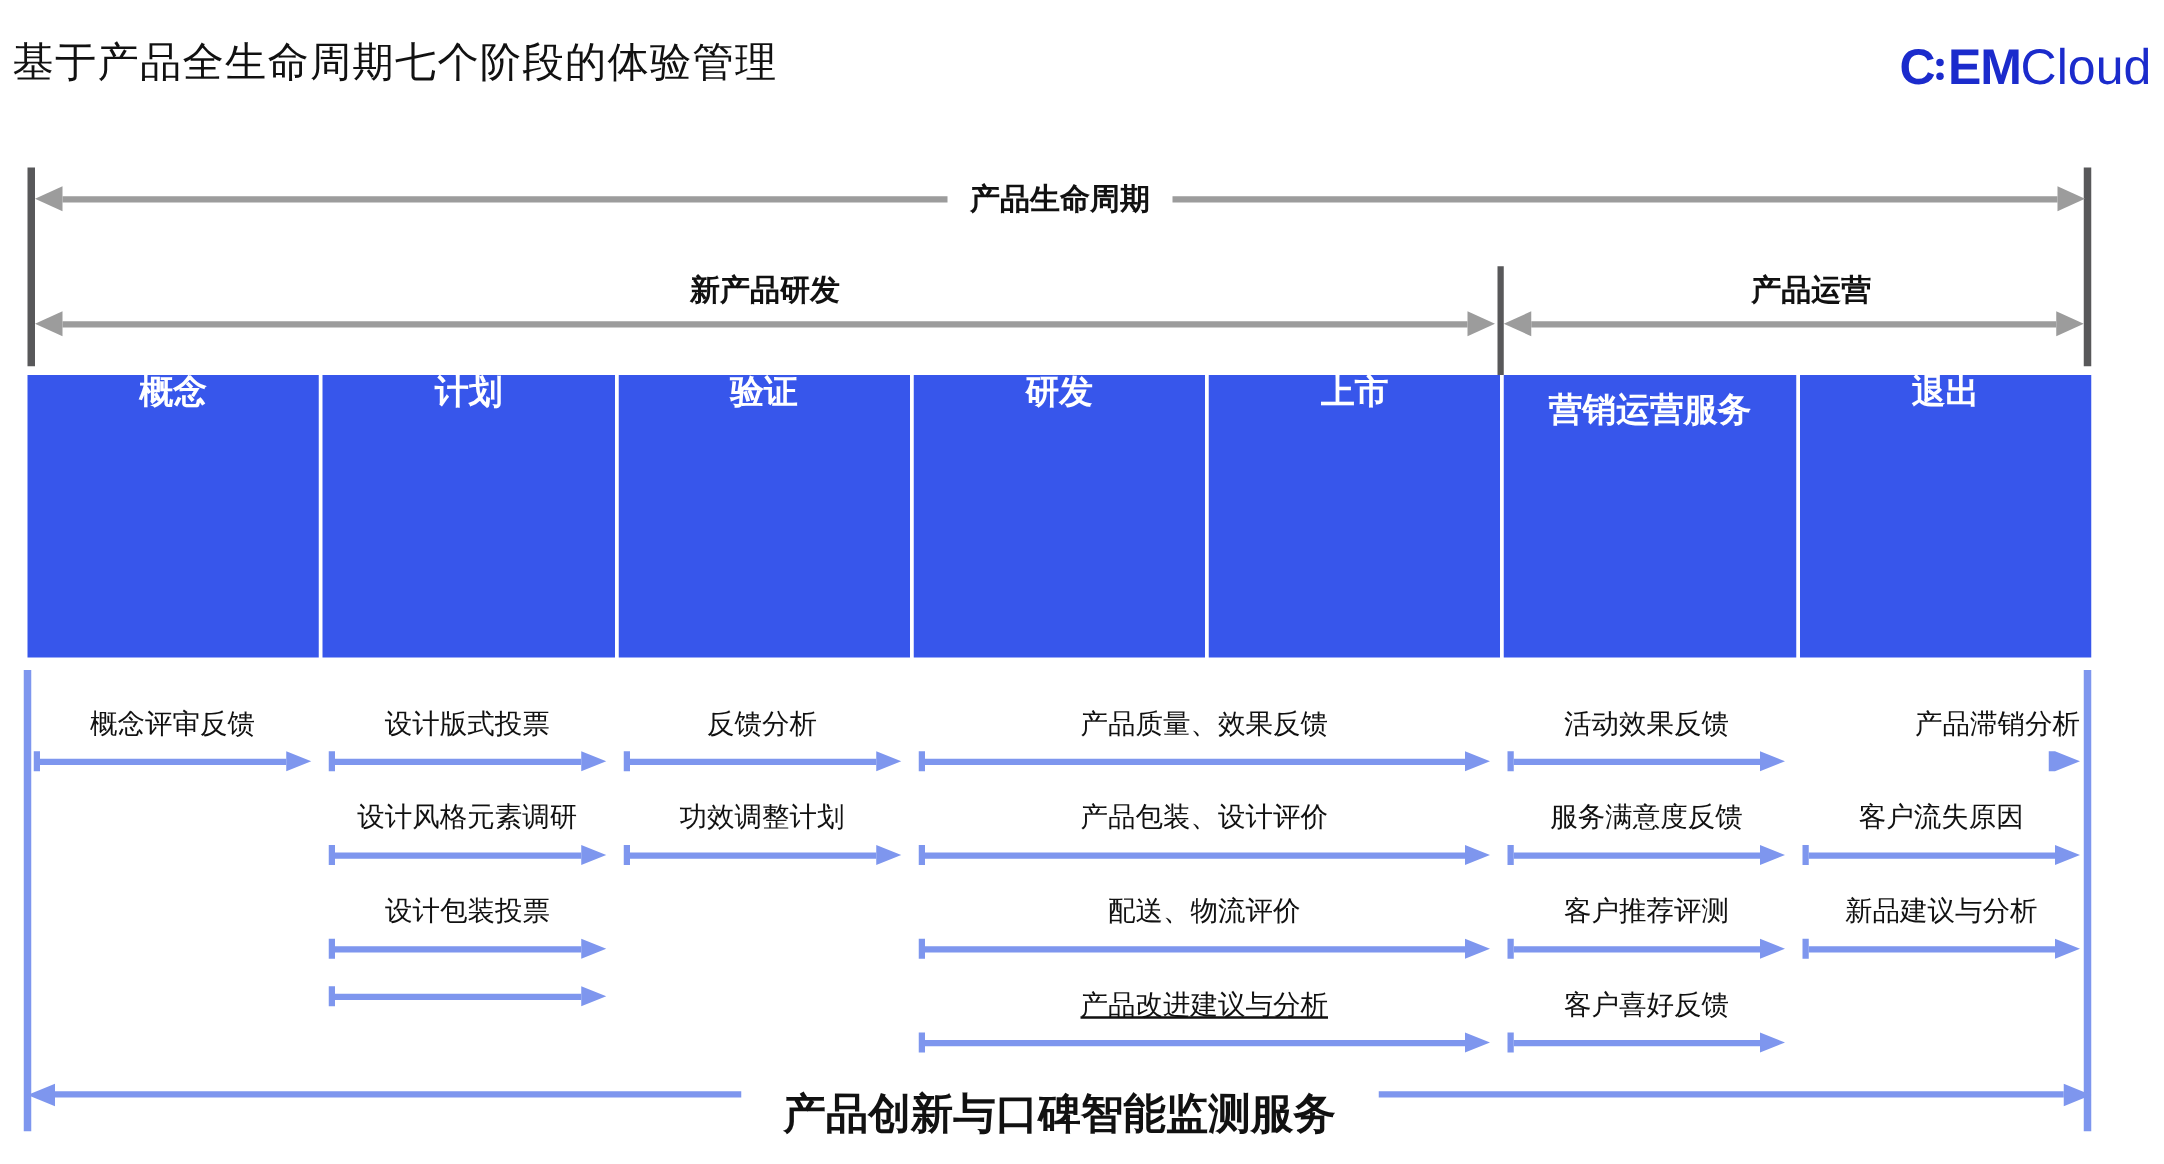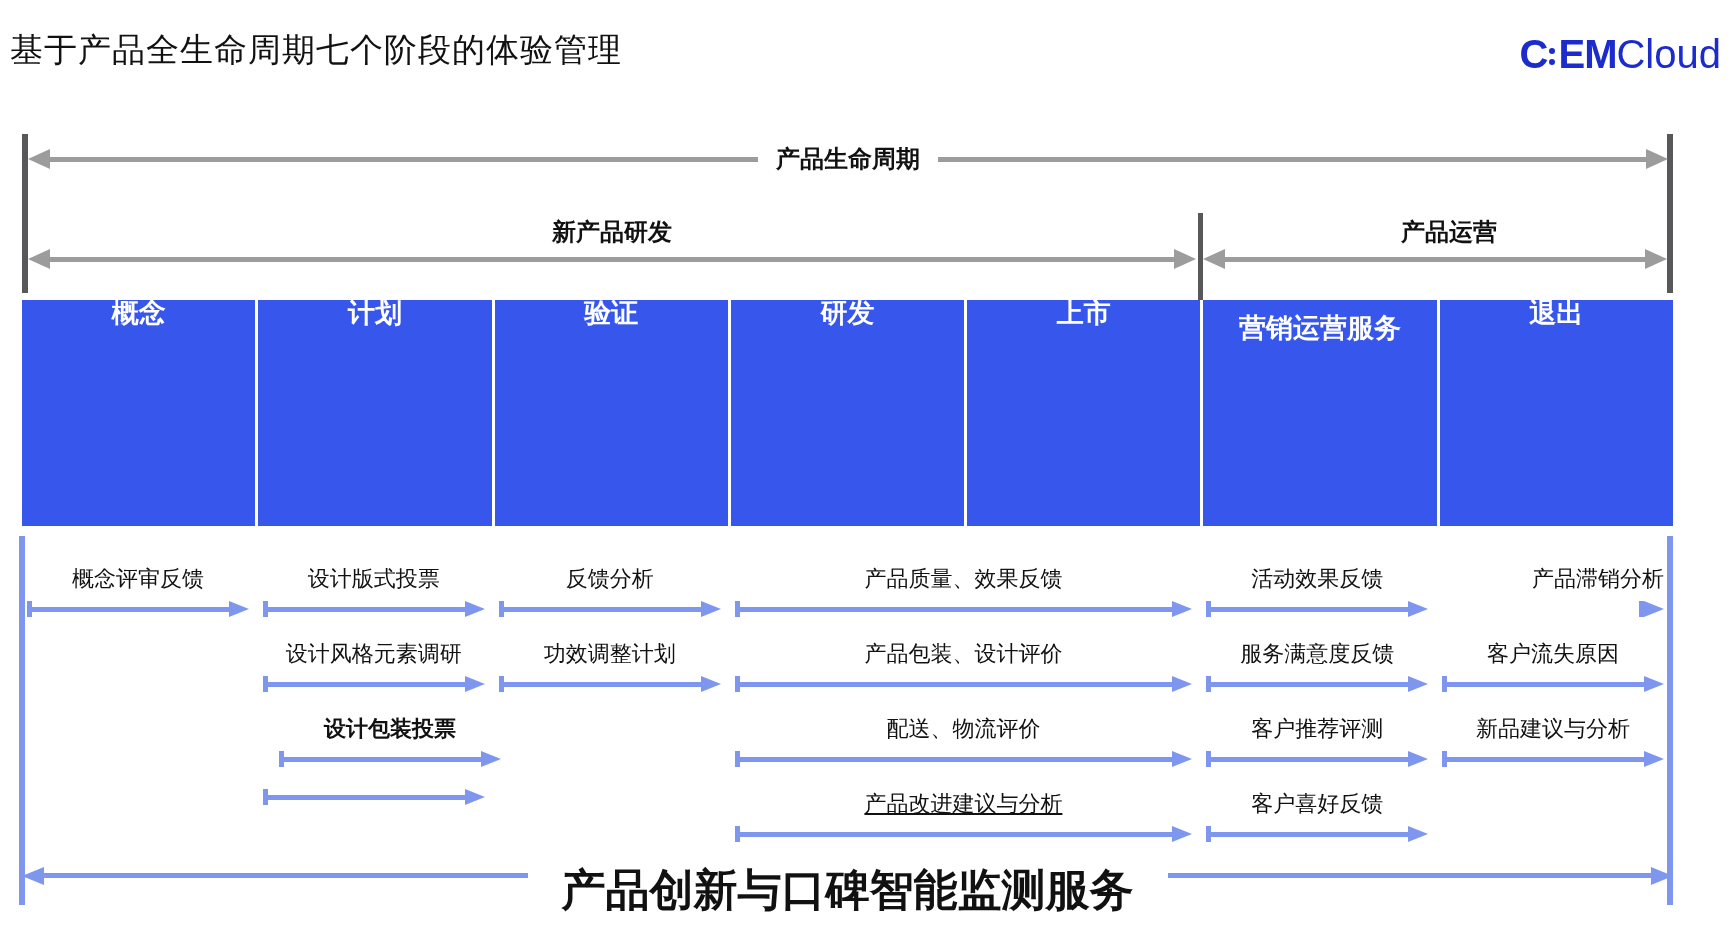--- a/index.html
+++ b/index.html
@@ -55,21 +55,21 @@
   .fb-arrow{display:flex;align-items:center;height:16px;}
   .fb-arrow .tick{width:5px;height:16px;background:var(--peri);}
   .fb-arrow .shaft{flex:1;height:5px;background:var(--peri);}
   .fb-arrow .head{width:0;height:0;border-left:20px solid var(--peri);border-top:8px solid transparent;border-bottom:8px solid transparent;}
 
   
   .bottom-arrow{position:absolute;left:22px;width:1651px;top:848px;height:55px;display:flex;align-items:center;}
   .bottom-arrow .shaft{flex:1;height:5px;background:var(--peri);}
   .bottom-arrow .head-l{width:0;height:0;border-right:22px solid var(--peri);border-top:9px solid transparent;border-bottom:9px solid transparent;}
   .bottom-arrow .head-r{width:0;height:0;border-left:22px solid var(--peri);border-top:9px solid transparent;border-bottom:9px solid transparent;}
-  .bottom-arrow .svc-label{padding:0 34px;font-size:44px;font-weight:700;white-space:nowrap;transform:translateY(15px);}
+  .bottom-arrow .svc-label{padding:0 34px;font-size:34px;font-weight:700;white-space:nowrap;transform:translateY(15px);}
 </style>
 </head>
 <body>
 
 <div class="canvas">
 
   <div class="title">基于产品全生命周期七个阶段的体验管理</div>
   <div class="logo">
     <span class="heavy">C</span><span class="logo-dots"></span><span class="heavy">EM</span><span class="light">Cloud</span>
   </div>
@@ -209,21 +209,21 @@
         </div>
       </div>
       <div class="fb-cell" style="left: 1420.14px; width: 221.857px; top: 639px;">
         <div class="fb-label">客户流失原因</div>
         <div class="fb-arrow">
           <span class="tick"></span>
           <span class="shaft"></span>
           <span class="head"></span>
         </div>
       </div>
-      <div class="fb-cell" style="left: 257px; width: 221.857px; top: 714px; font-weight: bold;">
+      <div class="fb-cell" style="left: 241px; width: 221.857px; top: 714px;">
         <div class="fb-label">设计包装投票</div>
         <div class="fb-arrow">
           <span class="tick"></span>
           <span class="shaft"></span>
           <span class="head"></span>
         </div>
       </div>
       <div class="fb-cell" style="left: 712.571px; width: 457.714px; top: 714px;">
         <div class="fb-label">配送、物流评价</div>
         <div class="fb-arrow">

